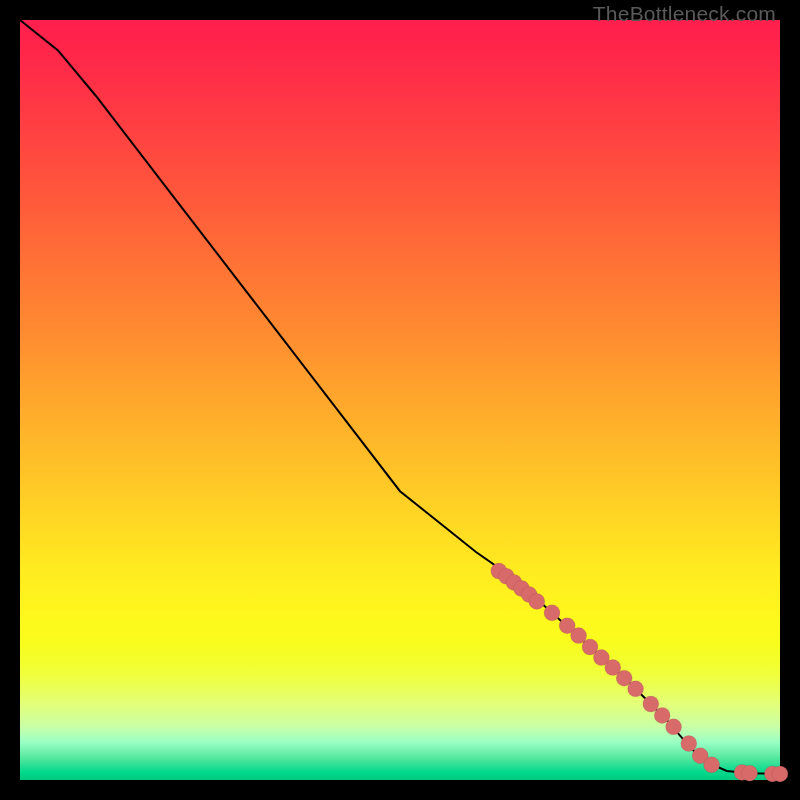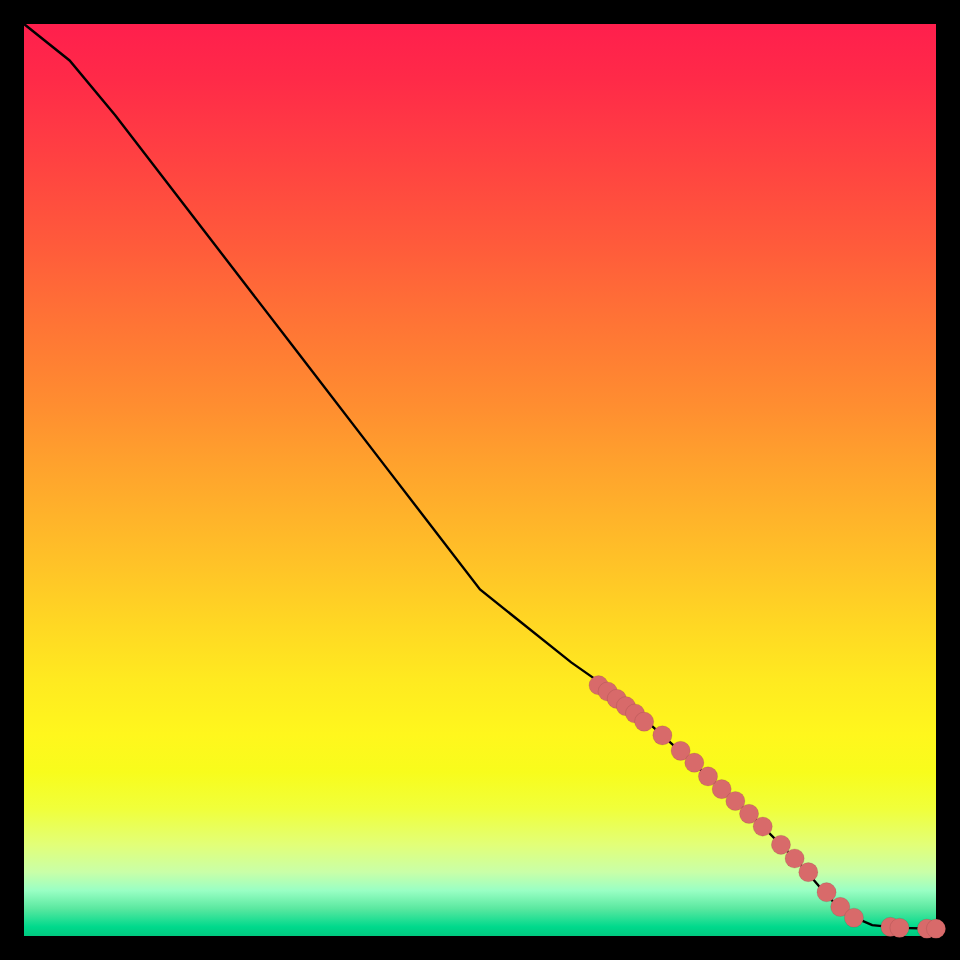--- a/index.html
+++ b/index.html
@@ -97,13 +97,14 @@
           <circle cx="668.8" cy="723.5" r="8" class="pt"></circle>
           <circle cx="680.2" cy="735.7" r="8" class="pt"></circle>
           <circle cx="691.6" cy="744.8" r="8" class="pt"></circle>
           <circle cx="722.0" cy="752.4" r="8" class="pt"></circle>
           <circle cx="729.6" cy="753.2" r="8" class="pt"></circle>
           <circle cx="752.4" cy="753.9" r="8" class="pt"></circle>
           <circle cx="760.0" cy="753.9" r="8" class="pt"></circle>
         </g>
     </svg>
   </div>
+  <div class="watermark">TheBottleneck.com</div>
 </div>
 
 </body></html>

